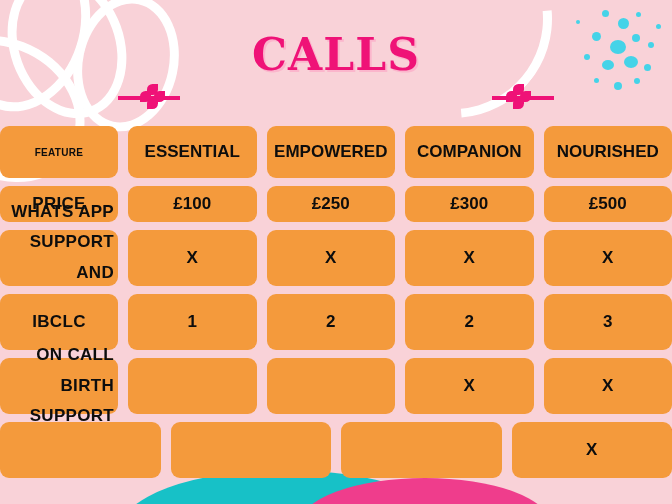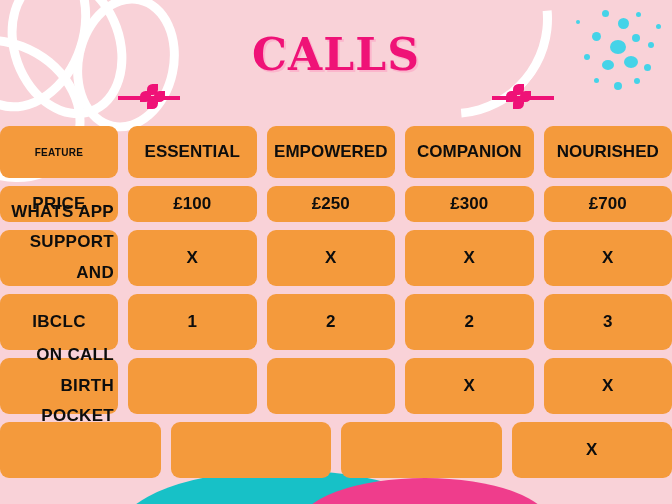--- a/index.html
+++ b/index.html
@@ -130,21 +130,21 @@
     <div class="cell val">EMPOWERED</div>
     <div class="cell val">COMPANION</div>
     <div class="cell val">NOURISHED</div>
   </div>
 
   <div class="row body">
     <div class="cell feature">PRICE</div>
     <div class="cell val">£100</div>
     <div class="cell val">£250</div>
     <div class="cell val">£300</div>
-    <div class="cell val">£700</div>
+    <div class="cell val">£500</div>
   </div>
 
   <div class="row body tall">
     <div class="cell feature small">
       <div class="twoline">
         <div>WHATS APP SUPPORT</div>
         <div>AND TEMPLATES</div>
       </div>
     </div>
     <div class="cell val mark">X</div>
@@ -158,21 +158,21 @@
     <div class="cell val num">1</div>
     <div class="cell val num">2</div>
     <div class="cell val num">2</div>
     <div class="cell val num">3</div>
   </div>
 
   <div class="row body tall">
     <div class="cell feature small">
       <div class="twoline">
         <div>ON CALL BIRTH</div>
-        <div>POCKET</div>
+        <div>SUPPORT</div>
       </div>
     </div>
     <div class="cell val mark"></div>
     <div class="cell val mark"></div>
     <div class="cell val mark">X</div>
     <div class="cell val mark">X</div>
   </div>
 
   <div class="row body tall">
     <div class="cell val mark"></div>

